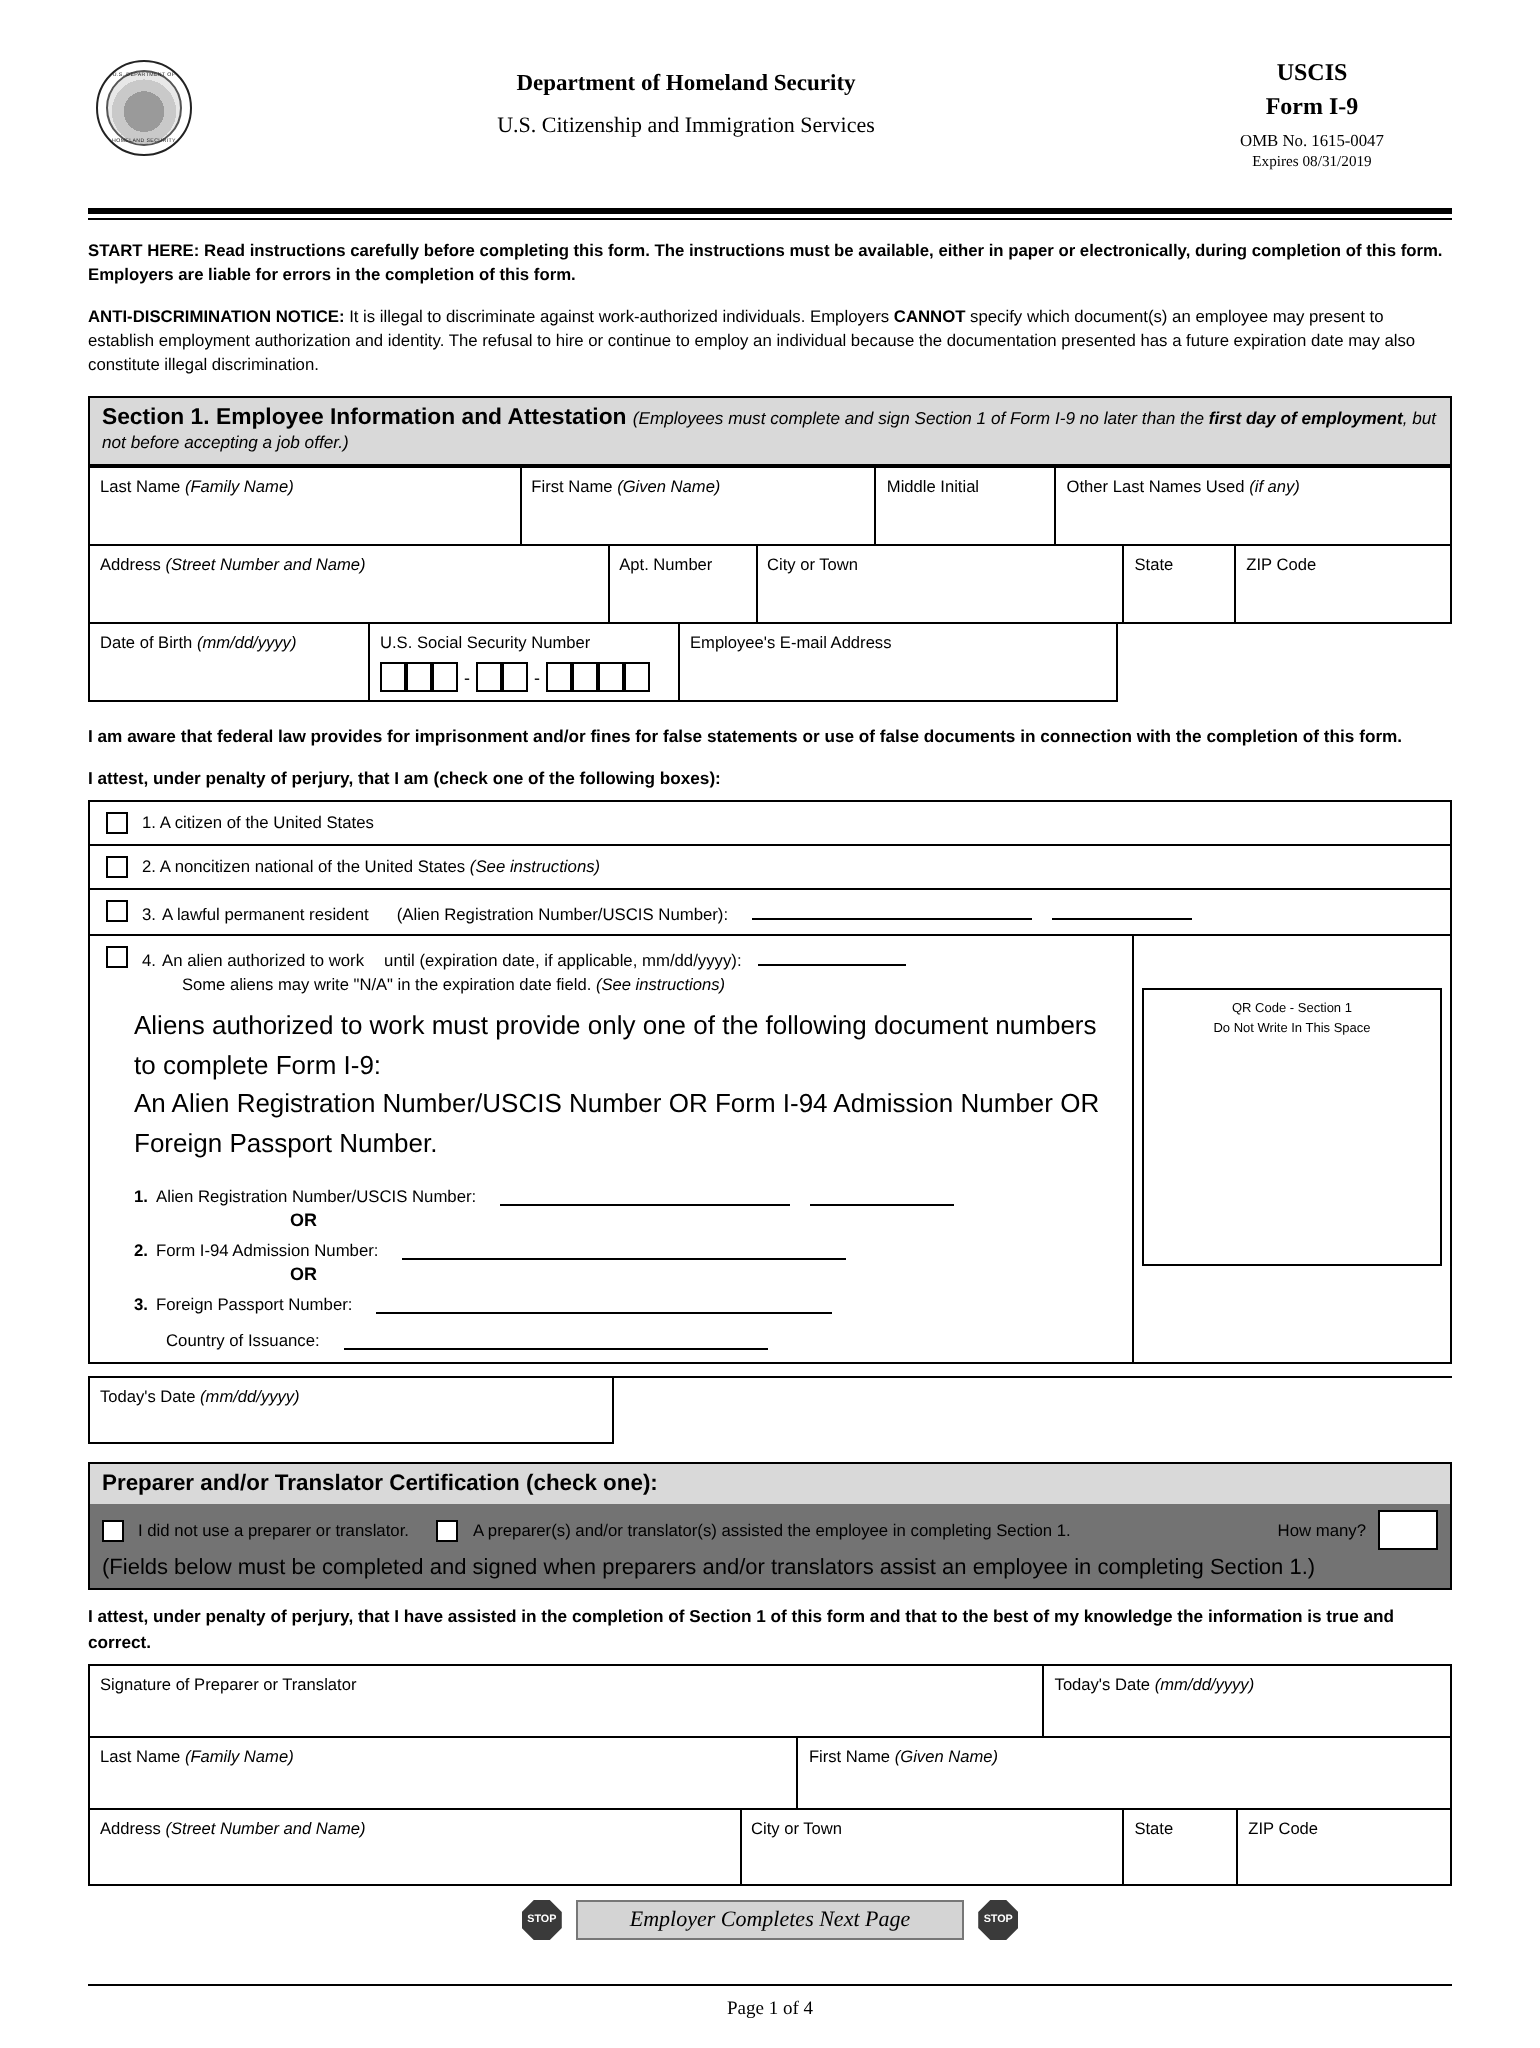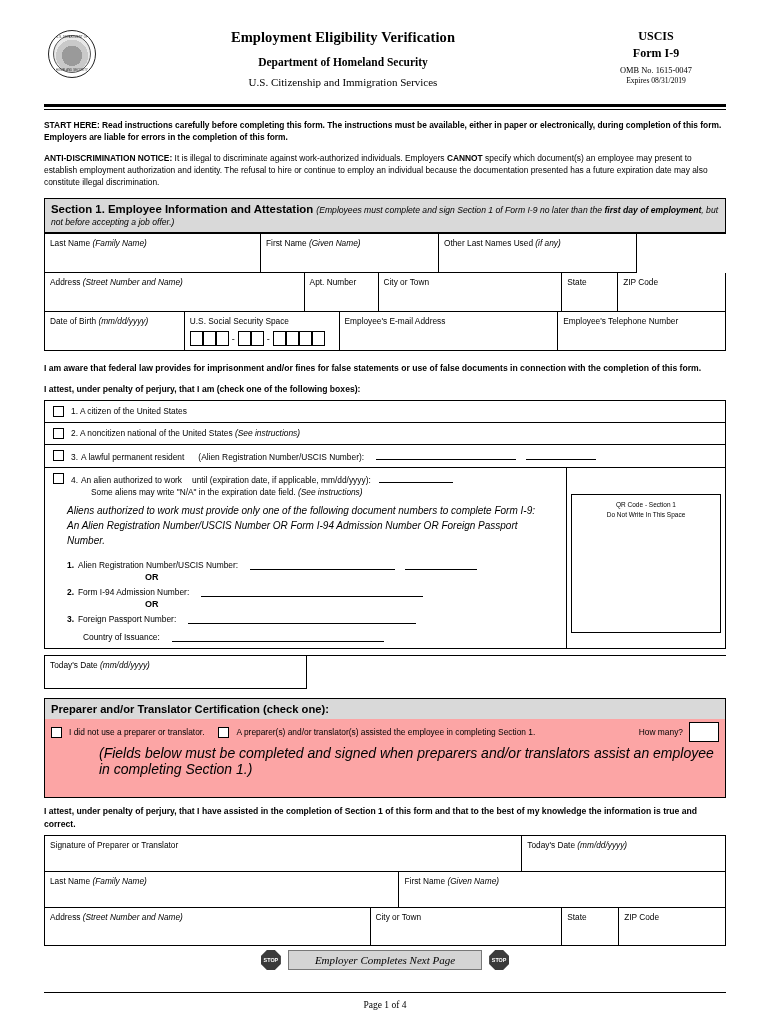--- a/index.html
+++ b/index.html
@@ -218,22 +218,21 @@
   .qr-box {
     border: 1px solid #000;
     height: 132px;
     text-align: center;
     padding-top: 5px;
     font-size: 6.5px;
     line-height: 1.5;
     margin-top: 22px;
   }
   .note-ital {
-    font-style: italic;
-    font-size: 10px;
+    font-size: 13px;
     line-height: 1.5;
     padding: 2px 8px 4px 22px;
   }
   .numline {
     display: flex;
     align-items: flex-end;
     padding: 3px 8px 0 22px;
     font-size: 8.4px;
   }
   .or-line {
@@ -258,42 +257,40 @@
   .prep-bar {
     margin-top: 9px;
     background: #d9d9d9;
     border: 1px solid #000;
     border-bottom: none;
     padding: 4px 6px 4px 6px;
     font-weight: bold;
     font-size: 11.2px;
   }
   .prep-body {
-    background: #fca5a5;
+    background: #737373;
     border: 1px solid #000;
     border-top: none;
-    padding: 3px 6px 20px 6px;
+    padding: 3px 6px 4px 6px;
     font-size: 8.4px;
   }
   .prep-row {
     display: flex;
     align-items: center;
   }
   .prep-opt { display: flex; align-items: center; margin-right: 14px; }
   .howmany-box {
     width: 28px; height: 18px;
     border: 1px solid #000;
     background: #fff;
     margin-left: 6px;
   }
   .prep-ital {
-    font-style: italic;
     margin-top: 3px;
-    font-size: 14px;
-    margin-left: 48px;
+    font-size: 11px;
   }
   .prep-attest {
     margin-top: 7px;
     font-weight: bold;
     font-size: 8.6px;
     line-height: 1.5;
   }
 
   
   .footer-wrap {
@@ -343,21 +340,20 @@
 
   <div class="header">
     <div class="seal">
       <div class="seal-circle">
         <div class="seal-inner"></div>
         <div class="seal-txt-top">U.S. DEPARTMENT OF</div>
         <div class="seal-txt-bot">HOMELAND SECURITY</div>
       </div>
     </div>
     <div class="header-center">
-      <div class="h-title">Employment Eligibility Verification</div>
       <div class="h-sub1">Department of Homeland Security</div>
       <div class="h-sub2">U.S. Citizenship and Immigration Services</div>
     </div>
     <div class="header-right">
       <div class="hr-1">USCIS</div>
       <div class="hr-2">Form I-9</div>
       <div class="hr-3">OMB No. 1615-0047</div>
       <div class="hr-4">Expires 08/31/2019</div>
     </div>
   </div>
@@ -381,20 +377,23 @@
   <div class="fgrid">
     <div class="frow">
       <div class="fcell" style="width:216px">
         <span>Last Name</span>
         <i>(Family Name)</i>
       </div>
       <div class="fcell" style="width:178px">
         <span>First Name</span>
         <i>(Given Name)</i>
       </div>
+      <div class="fcell" style="width:90px">
+        <span>Middle Initial</span>
+      </div>
       <div class="fcell" style="width:198px">
         <span>Other Last Names Used</span>
         <i>(if any)</i>
       </div>
     </div>
 
     <div class="frow">
       <div class="fcell" style="width:260px">
         <span>Address</span>
         <i>(Street Number and Name)</i>
@@ -412,40 +411,37 @@
         <span>ZIP Code</span>
       </div>
     </div>
 
     <div class="frow">
       <div class="fcell" style="width:140px">
         <span>Date of Birth</span>
         <i>(mm/dd/yyyy)</i>
       </div>
       <div class="fcell" style="width:155px">
-        <span>U.S. Social Security Space</span>
+        <span>U.S. Social Security Number</span>
         <div class="ssn-wrap">
           <div class="ssn-box"></div>
           <div class="ssn-box"></div>
           <div class="ssn-box"></div>
           <span class="ssn-dash">-</span>
           <div class="ssn-box"></div>
           <div class="ssn-box"></div>
           <span class="ssn-dash">-</span>
           <div class="ssn-box"></div>
           <div class="ssn-box"></div>
           <div class="ssn-box"></div>
           <div class="ssn-box"></div>
         </div>
       </div>
       <div class="fcell" style="width:219px">
         <span>Employee's E-mail Address</span>
-      </div>
-      <div class="fcell" style="width:168px">
-        <span>Employee's Telephone Number</span>
       </div>
     </div>
   </div>
 
   <div class="attest">I am aware that federal law provides for imprisonment and/or fines for false statements or use of false documents in connection with the completion of this form.</div>
   <div class="attest2">I attest, under penalty of perjury, that I am (check one of the following boxes):</div>
 
   <div class="cbox-outer">
     <div class="cline">
       <div class="chk"></div>

